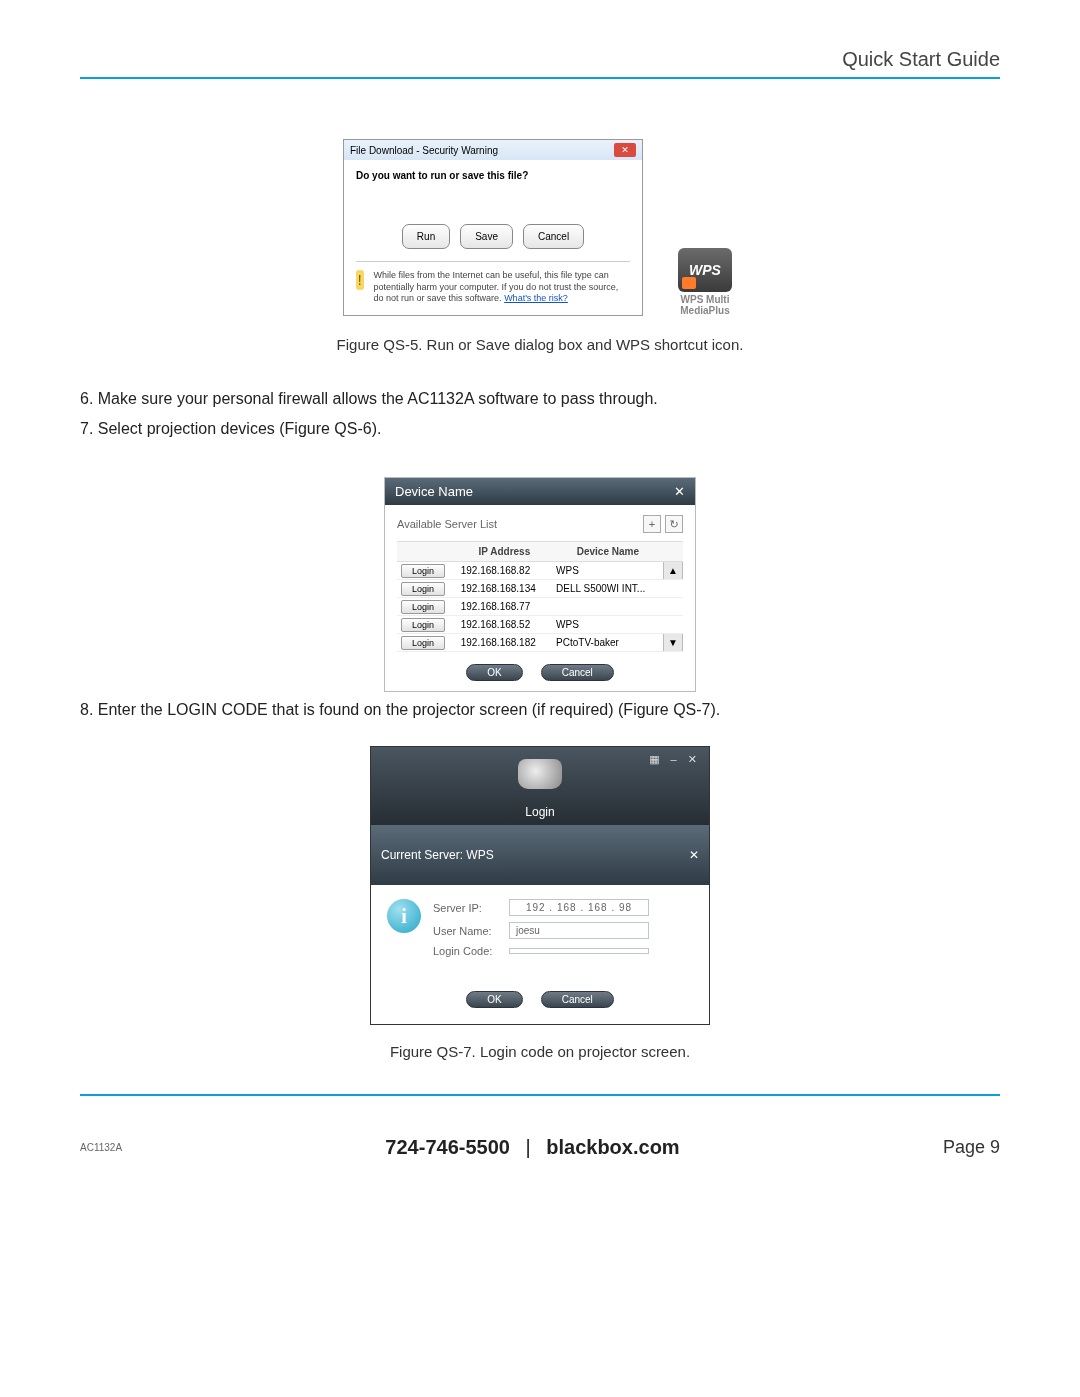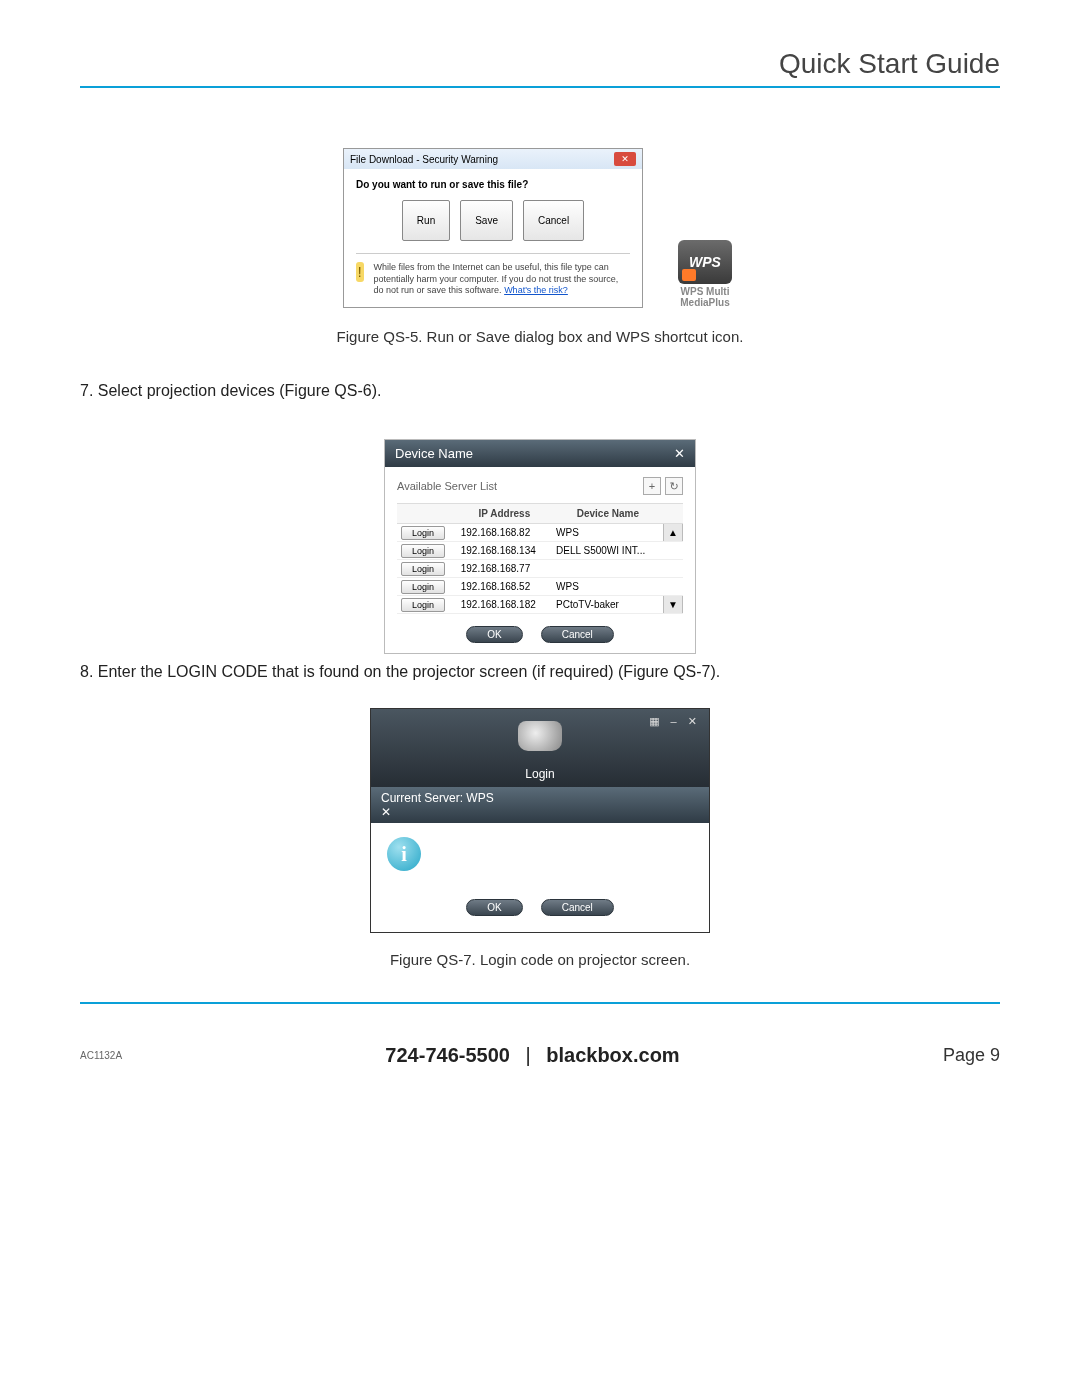--- a/index.html
+++ b/index.html
@@ -1,31 +1,31 @@
 <!DOCTYPE html>
 <html><head>
 <meta charset="utf-8">
 <style>
 * { margin: 0; padding: 0; box-sizing: border-box; }
 body { font-family: "Segoe UI", Arial, sans-serif; background: #fff; width: 1080px; height: 1397px; position: relative; color: #000; }
 .page { padding: 30px 80px 30px 80px; }
-.header-title { text-align: right; font-size: 28px; color: #444; font-weight: 300; margin-top: 18px; margin-bottom: 6px; }
+.header-title { text-align: right; font-size: 20px; color: #444; font-weight: 300; margin-top: 18px; margin-bottom: 6px; }
 .hr-top { border: none; border-top: 2px solid #0aa0d8; margin-bottom: 60px; }
 .figure-row { display: flex; justify-content: center; align-items: flex-end; gap: 30px; margin-bottom: 20px; }
 .dialog1 { width: 300px; border: 1px solid #999; background: linear-gradient(#f7f9fc,#eef2f7); font-size: 10px; }
 .d1-titlebar { display: flex; justify-content: space-between; align-items: center; padding: 3px 6px; background: linear-gradient(#eaf2fb,#d8e6f5); font-size: 10px; }
 .d1-close { background: #d84b3e; color: #fff; width: 22px; height: 14px; display: flex; align-items: center; justify-content: center; border-radius: 2px; font-size: 9px; }
 .d1-body { padding: 10px 12px; background: #fff; }
 .d1-q { font-weight: bold; margin-bottom: 10px; }
 .d1-info { display: flex; gap: 10px; margin-bottom: 10px; }
 .d1-icon { width: 24px; height: 24px; border: 1px solid #8c8; background: linear-gradient(#dff,#bfe); display:flex; align-items:center; justify-content:center; font-size:8px; }
 .d1-kv { font-size: 10px; line-height: 1.5; }
 .d1-kv span.k { color: #555; display:inline-block; width:36px; }
 .d1-btnrow { display: flex; justify-content: center; gap: 10px; margin: 8px 0 12px; }
-.d1-btn { border: 1px solid #888; background: linear-gradient(#fefefe,#e6e6e6); padding: 14px 14px; font-size: 10px; border-radius:2px; }
+.d1-btn { border: 1px solid #888; background: linear-gradient(#fefefe,#e6e6e6); padding: 6px 14px; font-size: 10px; border-radius:7px;margin-top:33px; }
 .d1-warn { border-top: 1px solid #ccc; padding-top: 8px; display: flex; gap: 10px; }
 .d1-warnicon { width: 20px; height: 20px; background: #f7d865; border-radius: 3px; display:flex; align-items:center; justify-content:center; font-size:14px; color:#7a5b00; }
 .d1-warntext { font-size: 9px; color: #444; line-height: 1.3; }
 .d1-warntext a { color: #1155cc; text-decoration: underline; }
 .wps-icon { width: 64px; text-align: center; }
 .wps-badge { width: 54px; height: 44px; background: linear-gradient(#6b6b6b,#3a3a3a); border-radius: 6px; display:flex; align-items:center; justify-content:center; color:#fff; font-style: italic; font-weight:bold; font-size:14px; position:relative; margin:0 auto 2px; }
 .wps-badge::after { content:""; position:absolute; bottom:3px; left:4px; width:14px; height:12px; background:#ff7a29; border-radius:2px; }
 .wps-label { font-size: 10px; color:#888; font-weight:bold; line-height:1.1; }
 .caption { text-align: center; font-size: 15px; color: #333; margin: 18px 0 34px; }
 .bodytext { font-size: 16px; color: #222; margin: 6px 0; line-height: 1.5; }
@@ -42,21 +42,21 @@
 .loginbtn { border:1px solid #999; background:linear-gradient(#fefefe,#e2e2e2); padding:1px 10px; font-size:9px; border-radius:2px; }
 .scroll-cell { width:14px; }
 .scroll-arrow { background:#e8e8e8; border:1px solid #bbb; font-size:8px; text-align:center; padding:0; }
 .fig2-btnrow { display:flex; justify-content:center; gap:18px; padding:8px 0 10px; }
 .pillbtn { background: linear-gradient(#6f7b86,#3a454f); color:#fff; border-radius:10px; padding:2px 20px; font-size:10px; border:1px solid #2b343c; }
 .fig3 { width: 340px; margin: 24px auto 0; border:1px solid #333; background:#fff; font-size:11px; }
 .fig3-top { background: linear-gradient(#4a5660,#262d34); height:78px; position:relative; }
 .fig3-topicons { position:absolute; top:6px; right:8px; color:#dcdcdc; font-size:11px; letter-spacing:4px; }
 .fig3-logo { position:absolute; left:50%; top:12px; transform:translateX(-50%); width:44px; height:30px; background: radial-gradient(circle at 40% 40%, #eee, #888); border-radius:8px 8px 10px 10px; }
 .fig3-login { position:absolute; bottom:6px; left:50%; transform:translateX(-50%); color:#fff; font-size:12px; }
-.fig3-bar { background: linear-gradient(#5a6b78,#2f3b45); color:#fff; padding:4px 10px; display:flex; justify-content:space-between; font-size:12px;flex-direction:column; }
+.fig3-bar { background: linear-gradient(#5a6b78,#2f3b45); color:#fff; padding:23px 10px; display:flex; justify-content:space-between; font-size:12px; }
 .fig3-body { padding: 14px 16px 6px; }
 .fig3-row1 { display:flex; gap:12px; margin-bottom:20px; }
 .info-icon { width:34px; height:34px; border-radius:50%; background: radial-gradient(circle at 35% 30%, #9fe0ef, #25a6c7); display:flex; align-items:center; justify-content:center; color:#fff; font-family:Georgia,serif; font-size:20px; font-weight:bold; }
 .kvcol { flex:1; }
 .kvline { display:flex; align-items:center; margin-bottom:6px; font-size:11px; color:#666; }
 .kvline .lbl { width:76px; }
 .ipbox { border:1px solid #bfc7ce; padding:2px 6px; font-size:10px; letter-spacing:1px; width:140px; text-align:center; }
 .txtinput { border:1px solid #bfc7ce; padding:2px 6px; font-size:10px; width:140px; }
 .hr-bottom { border:none; border-top:2px solid #0aa0d8; margin-top:26px; }
 .footer { display:flex; justify-content:space-between; align-items:center; padding: 10px 80px 0; }
@@ -94,20 +94,21 @@
       </div>
     </div>
     <div class="wps-icon">
       <div class="wps-badge">WPS</div>
       <div class="wps-label">WPS Multi</div>
       <div class="wps-label">MediaPlus</div>
     </div>
   </div>
   <div class="caption">Figure QS-5. Run or Save dialog box and WPS shortcut icon.</div>
 
+  <p class="bodytext">6. Make sure your personal firewall allows the AC1132A software to pass through.</p>
   <p class="bodytext">7. Select projection devices (Figure QS-6).</p>
 
   <div class="fig2">
     <div class="fig2-title">
       <span>Device Name</span>
       <span class="fig2-close">✕</span>
     </div>
     <div class="fig2-body">
       <div class="fig2-sub">
         <span>Available Server List</span>
@@ -171,20 +172,34 @@
       <div class="fig3-logo"></div>
       <div class="fig3-login">Login</div>
     </div>
     <div class="fig3-bar">
       <span>Current Server: WPS</span>
       <span>✕</span>
     </div>
     <div class="fig3-body">
       <div class="fig3-row1">
         <div class="info-icon">i</div>
+        <div class="kvcol">
+          <div class="kvline">
+            <span class="lbl">Server IP:</span>
+            <span class="ipbox">192  .  168  .  168  .  98</span>
+          </div>
+          <div class="kvline">
+            <span class="lbl">User Name:</span>
+            <span class="txtinput">joesu</span>
+          </div>
+          <div class="kvline">
+            <span class="lbl">Login Code:</span>
+            <span class="txtinput"></span>
+          </div>
+        </div>
       </div>
       <div class="fig2-btnrow">
         <span class="pillbtn">OK</span>
         <span class="pillbtn">Cancel</span>
       </div>
     </div>
   </div>
   <div class="caption">Figure QS-7. Login code on projector screen.</div>
 
   <hr class="hr-bottom">

